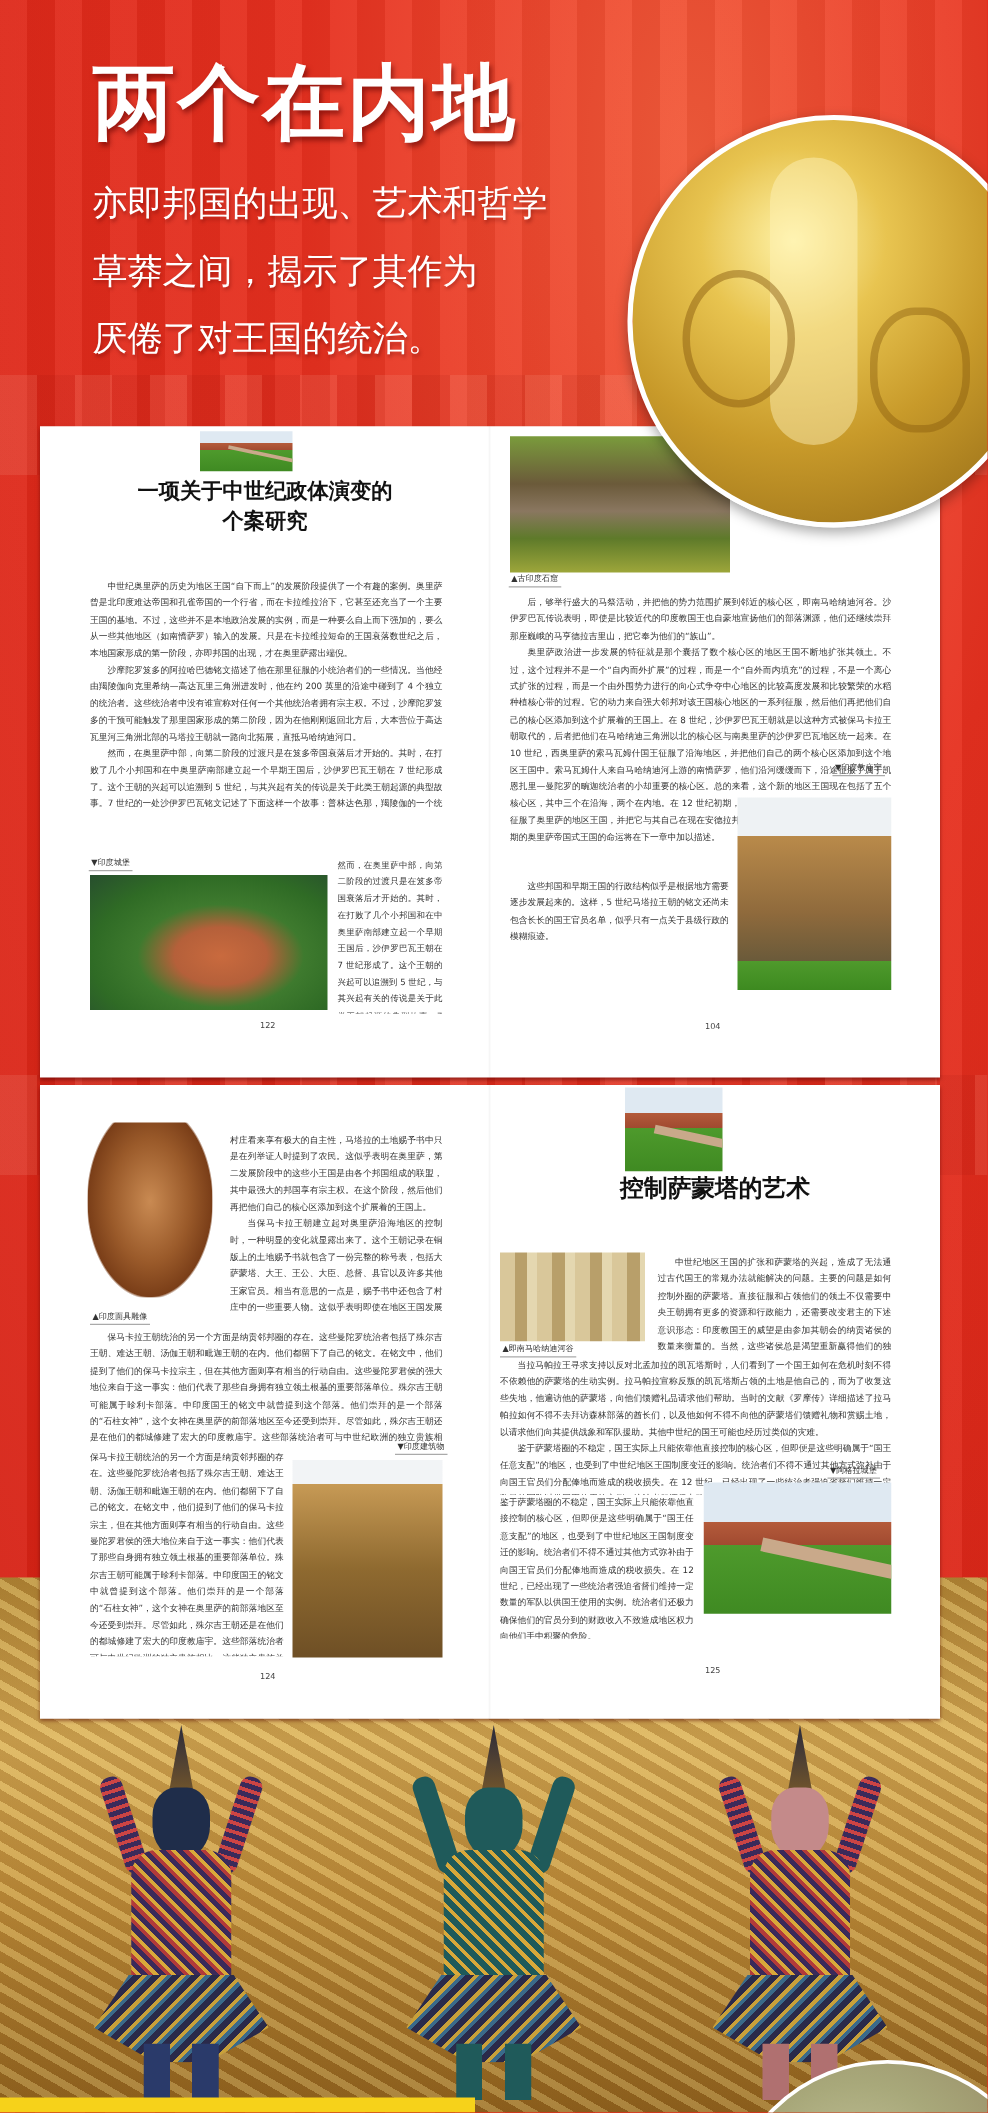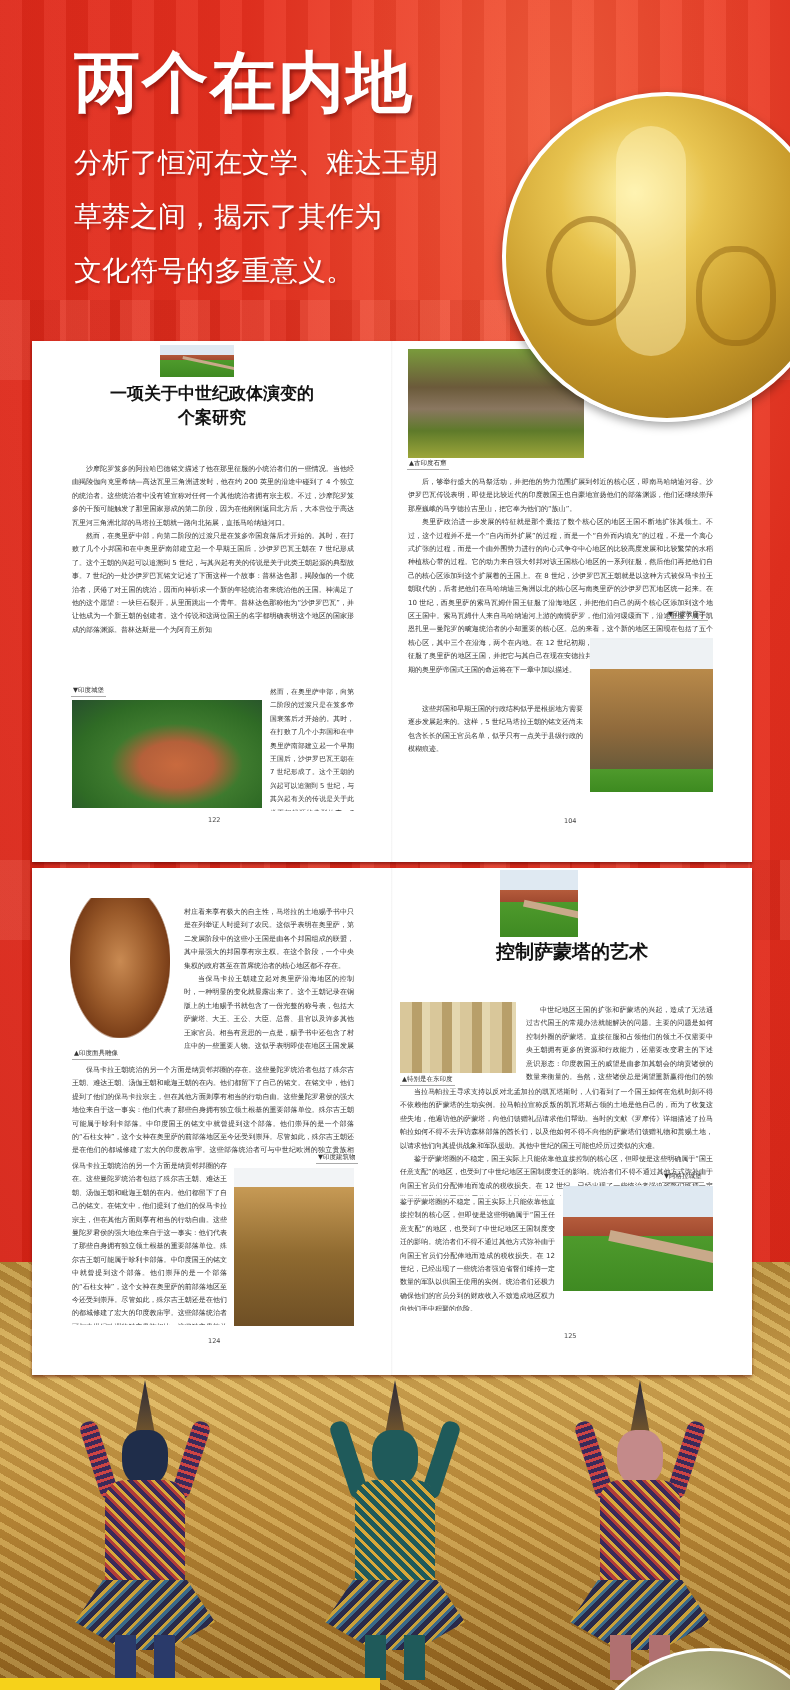--- a/index.html
+++ b/index.html
@@ -101,41 +101,42 @@
 <body>
 
 <div class="bg-red">
   <div class="arch-row" style="top:300px;"></div>
   <div class="arch-row" style="top:860px;"></div>
 </div>
 <div class="bg-gold"></div>
 
 <h1 class="headline">两个在内地</h1>
 <div class="subtext">
-  <div>分析了恒河在文学、难达王朝</div>
+  <div>亦即邦国的出现、艺术和哲学</div>
   <div>草莽之间，揭示了其作为</div>
-  <div>文化符号的多重意义。</div>
+  <div>厌倦了对王国的统治。</div>
 </div>
 
 <div class="coin">
   <div class="relief1"></div>
   <div class="relief2"></div>
   <div class="relief3"></div>
 </div>
 
 <div class="spread spread1">
   <div class="fold"></div>
 
   <div class="page left">
     <div class="photo ph-fort" style="left:128px; top:4px; width:74px; height:32px;"></div>
     <div class="title" style="left:0; top:40px; width:360px; font-size:17px; line-height:24px;">
       <div>一项关于中世纪政体演变的</div>
       <div>个案研究</div>
     </div>
     <div class="body-text" style="left:40px; top:122px; width:282px; height:185px; overflow:hidden;">
+      <p>中世纪奥里萨的历史为地区王国“自下而上”的发展阶段提供了一个有趣的案例。奥里萨曾是北印度难达帝国和孔雀帝国的一个行省，而在卡拉维拉治下，它甚至还充当了一个主要王国的基地。不过，这些并不是本地政治发展的实例，而是一种要么自上而下强加的，要么从一些其他地区（如南憍萨罗）输入的发展。只是在卡拉维拉短命的王国衰落数世纪之后，本地国家形成的第一阶段，亦即邦国的出现，才在奥里萨露出端倪。</p>
       <p>沙摩陀罗笈多的阿拉哈巴德铭文描述了他在那里征服的小统治者们的一些情况。当他经由羯陵伽向克里希纳—高达瓦里三角洲进发时，他在约 200 英里的沿途中碰到了 4 个独立的统治者。这些统治者中没有谁宣称对任何一个其他统治者拥有宗主权。不过，沙摩陀罗笈多的干预可能触发了那里国家形成的第二阶段，因为在他刚刚返回北方后，大本营位于高达瓦里河三角洲北部的马塔拉王朝就一路向北拓展，直抵马哈纳迪河口。</p>
       <p>然而，在奥里萨中部，向第二阶段的过渡只是在笈多帝国衰落后才开始的。其时，在打败了几个小邦国和在中奥里萨南部建立起一个早期王国后，沙伊罗巴瓦王朝在 7 世纪形成了。这个王朝的兴起可以追溯到 5 世纪，与其兴起有关的传说是关于此类王朝起源的典型故事。7 世纪的一处沙伊罗巴瓦铭文记述了下面这样一个故事：普林达色那，羯陵伽的一个统治者，厌倦了对王国的统治，因而向神祈求一个新的年轻统治者来统治他的王国。神满足了他的这个愿望：一块巨石裂开，从里面跳出一个青年。普林达色那称他为“沙伊罗巴瓦”，并让他成为一个新王朝的创建者。这个传说和这两位国王的名字都明确表明这个地区的国家形成的部落渊源。普林达斯是一个为阿育王所知</p>
     </div>
     <div class="caption" style="left:39px; top:344px;">▼印度城堡</div>
     <div class="photo ph-castle" style="left:40px; top:359px; width:190px; height:108px;"></div>
     <div class="body-text" style="left:238px; top:345px; width:84px; height:125px; overflow:hidden; font-size:6.8px;">
       <span>然而，在奥里萨中部，向第二阶段的过渡只是在笈多帝国衰落后才开始的。其时，在打败了几个小邦国和在中奥里萨南部建立起一个早期王国后，沙伊罗巴瓦王朝在 7 世纪形成了。这个王朝的兴起可以追溯到 5 世纪，与其兴起有关的传说是关于此类王朝起源的典型故事。7 世纪的一处沙伊罗巴瓦铭文记述了下面这样一个故事：普林达色那，羯陵伽的一个统治者，厌倦了对王国的统治，因而向神祈求一个新的年轻统治者来统治他的王国。神满足了他的这个愿望：一块巨石裂开，从里面跳出一个青年。普林达色那称他为“沙伊罗巴瓦”，并让他成为一个新王朝的创建者。这个传说和这两位国王的名字都明确表明这个地区的国家形成的部落渊源。普林达斯是一个为阿育王所知</span>
     </div>
     <div class="pagenum" style="left:176px; top:475px;">122</div>
   </div>
@@ -156,39 +157,39 @@
   </div>
 </div>
 
 <div class="spread spread2">
   <div class="fold"></div>
 
   <div class="page left">
     <div class="photo ph-mask" style="left:38px; top:30px; width:100px; height:140px;"></div>
     <div class="caption" style="left:40px; top:180px;">▲印度面具雕像</div>
     <div class="body-text" style="left:152px; top:38px; width:170px; height:145px; overflow:hidden;">
-      <p style="text-indent:0">村庄看来享有极大的自主性，马塔拉的土地赐予书中只是在列举证人时提到了农民。这似乎表明在奥里萨，第二发展阶段中的这些小王国是由各个邦国组成的联盟，其中最强大的邦国享有宗主权。在这个阶段，一个中央集权的政府甚至在首席统治者的核心地区都不存在。</p>
+      <p style="text-indent:0">村庄看来享有极大的自主性，马塔拉的土地赐予书中只是在列举证人时提到了农民。这似乎表明在奥里萨，第二发展阶段中的这些小王国是由各个邦国组成的联盟，其中最强大的邦国享有宗主权。在这个阶段，然后他们再把他们自己的核心区添加到这个扩展着的王国上。</p>
       <p>当保马卡拉王朝建立起对奥里萨沿海地区的控制时，一种明显的变化就显露出来了。这个王朝记录在铜版上的土地赐予书就包含了一份完整的称号表，包括大萨蒙塔、大王、王公、大臣、总督、县官以及许多其他王家官员。相当有意思的一点是，赐予书中还包含了村庄中的一些重要人物。这似乎表明即使在地区王国发展的这个阶段，村庄依然享有巨大的自主性。</p>
     </div>
     <div class="body-text" style="left:40px; top:196px; width:282px; height:95px; overflow:hidden;">
       <p>保马卡拉王朝统治的另一个方面是纳贡邻邦圈的存在。这些曼陀罗统治者包括了殊尔吉王朝、难达王朝、汤伽王朝和毗迦王朝的在内。他们都留下了自己的铭文。在铭文中，他们提到了他们的保马卡拉宗主，但在其他方面则享有相当的行动自由。这些曼陀罗君侯的强大地位来自于这一事实：他们代表了那些自身拥有独立领土根基的重要部落单位。殊尔吉王朝可能属于昣利卡部落。中印度国王的铭文中就曾提到这个部落。他们崇拜的是一个部落的“石柱女神”，这个女神在奥里萨的前部落地区至今还受到崇拜。尽管如此，殊尔吉王朝还是在他们的都城修建了宏大的印度教庙宇。这些部落统治者可与中世纪欧洲的独立贵族相比。这些独立贵族并不拥有由国王赐予的封地，而是起于“草莽之间”。在印度中世纪的早期，国家形成的一个重要因素是这些曼陀罗君侯侵入了周围的山岭地区，在那里居住着的是尚未受到印度教影响的各部落。例如，殊尔吉诸王自称是“整个冈达玛地区的首批君侯”，而汤伽诸王则自称是“十八冈达玛部落中的首批君侯”。冈达玛是冈达部落生活的地区，即使到现在，他们仍然生活在奥里萨西部和中央邦东部的山地中。通过地方灌溉和婆罗门的大规模定居进行的农业拓展成为这些早期王国的另一个重要特征。特别是在东印度，婆罗门的移植有利于传播农业诀窍和扩大对农村资源的控制。</p>
     </div>
     <div class="caption" style="left:284px; top:284px;">▼印度建筑物</div>
     <div class="photo ph-temple2" style="left:202px; top:300px; width:120px; height:158px;"></div>
     <div class="body-text" style="left:40px; top:292px; width:155px; height:165px; overflow:hidden;">
       <span>保马卡拉王朝统治的另一个方面是纳贡邻邦圈的存在。这些曼陀罗统治者包括了殊尔吉王朝、难达王朝、汤伽王朝和毗迦王朝的在内。他们都留下了自己的铭文。在铭文中，他们提到了他们的保马卡拉宗主，但在其他方面则享有相当的行动自由。这些曼陀罗君侯的强大地位来自于这一事实：他们代表了那些自身拥有独立领土根基的重要部落单位。殊尔吉王朝可能属于昣利卡部落。中印度国王的铭文中就曾提到这个部落。他们崇拜的是一个部落的“石柱女神”，这个女神在奥里萨的前部落地区至今还受到崇拜。尽管如此，殊尔吉王朝还是在他们的都城修建了宏大的印度教庙宇。这些部落统治者可与中世纪欧洲的独立贵族相比。这些独立贵族并不拥有由国王赐予的封地，而是起于“草莽之间”。在印度中世纪的早期，国家形成的一个重要因素是这些曼陀罗君侯侵入了周围的山岭地区，在那里居住着的是尚未受到印度教影响的各部落。例如，殊尔吉诸王自称是“整个冈达玛地区的首批君侯”，而汤伽诸王则自称是“十八冈达玛部落中的首批君侯”。冈达玛是冈达部落生活的地区，即使到现在，他们仍然生活在奥里萨西部和中央邦东部的山地中。通过地方灌溉和婆罗门的大规模定居进行的农业拓展成为这些早期王国的另一个重要特征。特别是在东印度，婆罗门的移植有利于传播农业诀窍和扩大对农村资源的控制。</span>
     </div>
     <div class="pagenum" style="left:176px; top:469px;">124</div>
   </div>
 
   <div class="page right">
     <div class="photo ph-fort" style="left:108px; top:2px; width:78px; height:67px;"></div>
     <div class="title" style="left:0; top:70px; width:360px; font-size:19px; line-height:26px;">控制萨蒙塔的艺术</div>
     <div class="photo ph-relief" style="left:8px; top:134px; width:116px; height:71px;"></div>
-    <div class="caption" style="left:8px; top:206px;">▲特别是在东印度</div>
+    <div class="caption" style="left:8px; top:206px;">▲即南马哈纳迪河谷</div>
     <div class="body-text" style="left:134px; top:136px; width:187px; height:82px; overflow:hidden;">
       <p>中世纪地区王国的扩张和萨蒙塔的兴起，造成了无法通过古代国王的常规办法就能解决的问题。主要的问题是如何控制外圈的萨蒙塔。直接征服和占领他们的领土不仅需要中央王朝拥有更多的资源和行政能力，还需要改变君主的下述意识形态：印度教国王的威望是由参加其朝会的纳贡诸侯的数量来衡量的。当然，这些诸侯总是渴望重新赢得他们的独立，而一旦中央国王出现衰微的征兆，他们就会努力提高他们的独立性和停止交纳贡赋。当时的文献因而将萨蒙塔描述为国王的潜在敌人，将他们的军事分遣队描述为国王防御中的最薄弱环节。</p>
     </div>
     <div class="body-text" style="left:8px; top:218px; width:313px; height:110px; overflow:hidden;">
       <p>当拉马帕拉王寻求支持以反对北孟加拉的凯瓦塔斯时，人们看到了一个国王如何在危机时刻不得不依赖他的萨蒙塔的生动实例。拉马帕拉宣称反叛的凯瓦塔斯占领的土地是他自己的，而为了收复这些失地，他遍访他的萨蒙塔，向他们馈赠礼品请求他们帮助。当时的文献《罗摩传》详细描述了拉马帕拉如何不得不去拜访森林部落的酋长们，以及他如何不得不向他的萨蒙塔们馈赠礼物和赏赐土地，以请求他们向其提供战象和军队援助。其他中世纪的国王可能也经历过类似的灾难。</p>
       <p>鉴于萨蒙塔圈的不稳定，国王实际上只能依靠他直接控制的核心区，但即便是这些明确属于“国王任意支配”的地区，也受到了中世纪地区王国制度变迁的影响。统治者们不得不通过其他方式弥补由于向国王官员们分配俸地而造成的税收损失。在 12 世纪，已经出现了一些统治者强迫省督们维持一定数量的军队以供国王使用的实例。统治者们还极力确保他们的官员分到的财政收入不致造成地区权力向他们手中积聚的危险。</p>
     </div>
     <div class="caption" style="left:270px; top:303px;">▼阿格拉城堡</div>
     <div class="photo ph-fort" style="left:171px; top:318px; width:150px; height:105px;"></div>
     <div class="body-text" style="left:8px; top:328px; width:155px; height:115px; overflow:hidden;">

